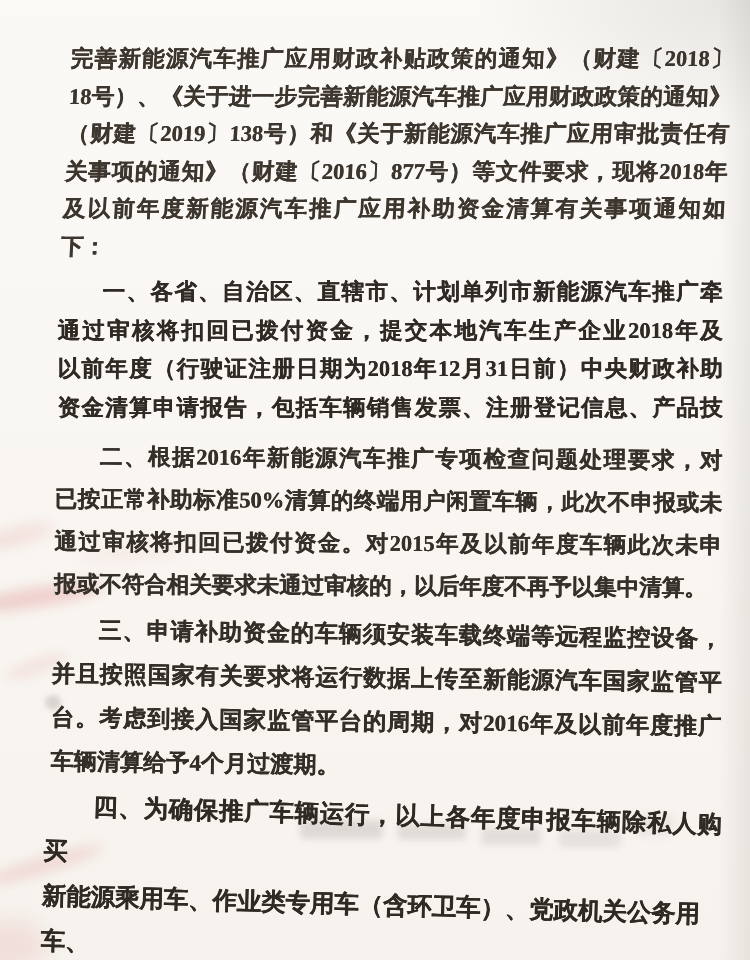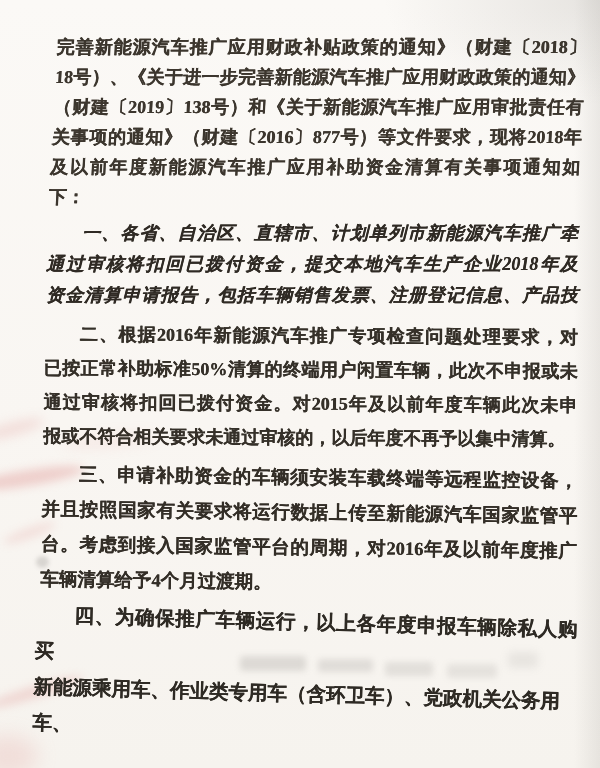--- a/index.html
+++ b/index.html
@@ -11,21 +11,21 @@
       linear-gradient(to bottom, #fbf9f6 0%, #f9f6f2 55%, #f6f3ee 100%);
     font-family:"Liberation Serif","DejaVu Serif",serif;
   }
   
   .doc{position:absolute;left:0;top:0;right:0;padding-top:32px;font-weight:700;color:var(--ink,#36312a);}
   .para{margin-right:22px;}
   .line{text-align:left;text-shadow:.3px 0 0 currentColor;}
   .line.full{text-align:justify;text-align-last:justify;text-justify:inter-character;}
   .line.first{text-indent:2em;}
   .para-1{margin-left:48px;line-height:30px;font-size:18px;color:#3c362e;transform:skewX(-3deg);transform-origin:0 100%;}
-  .para-2{margin-left:46px;margin-top:6px;line-height:31px;font-size:18px;color:#2f2a24;font-style:italic;}
+  .para-2{margin-left:46px;margin-top:6px;line-height:31px;font-size:18px;color:#2f2a24;}
   .para-3{margin-left:44px;margin-top:6px;line-height:34px;font-size:18px;color:#353029;transform:rotate(.35deg);transform-origin:0 0;}
   .para-4{margin-left:42px;margin-top:4px;line-height:35px;font-size:18.5px;color:#332e27;transform:rotate(.75deg);transform-origin:0 0;}
   .para-5{margin-left:36px;margin-top:0;line-height:36px;font-size:19.5px;color:#2e2a24;transform:rotate(1.6deg);transform-origin:0 0;}
   
   .artifact{position:absolute;pointer-events:none;border-radius:50%;}
   .s1{left:-30px;top:470px;width:115px;height:16px;background:var(--stain,#e4a9a6);transform:rotate(-9deg);filter:blur(5px);opacity:.5;}
   .s2{left:-20px;top:423px;width:65px;height:12px;background:var(--stain,#e4a9a6);transform:rotate(-15deg);filter:blur(6px);opacity:.35;}
   .s3{left:2px;top:528px;width:55px;height:10px;background:var(--stain,#e4a9a6);transform:rotate(-20deg);filter:blur(5px);opacity:.3;}
   .s4{left:62px;top:436px;width:95px;height:10px;background:var(--stain,#e4a9a6);transform:rotate(-5deg);filter:blur(7px);opacity:.22;}
   .s5{left:-15px;top:686px;width:100px;height:12px;background:var(--stain,#e4a9a6);transform:rotate(-17deg);filter:blur(5px);opacity:.4;}
@@ -61,20 +61,21 @@
         <div class="line full">完善新能源汽车推广应用财政补贴政策的通知》（财建〔2018〕</div>
         <div class="line full">18号）、《关于进一步完善新能源汽车推广应用财政政策的通知》</div>
         <div class="line full">（财建〔2019〕138号）和《关于新能源汽车推广应用审批责任有</div>
         <div class="line full">关事项的通知》（财建〔2016〕877号）等文件要求，现将2018年</div>
         <div class="line full">及以前年度新能源汽车推广应用补助资金清算有关事项通知如</div>
         <div class="line">下：</div>
       </div>
       <div class="para para-2">
         <div class="line first full">一、各省、自治区、直辖市、计划单列市新能源汽车推广牵</div>
         <div class="line full">通过审核将扣回已拨付资金，提交本地汽车生产企业2018年及</div>
+        <div class="line full">以前年度（行驶证注册日期为2018年12月31日前）中央财政补助</div>
         <div class="line full">资金清算申请报告，包括车辆销售发票、注册登记信息、产品技</div>
       </div>
       <div class="para para-3">
         <div class="line first full">二、根据2016年新能源汽车推广专项检查问题处理要求，对</div>
         <div class="line full">已按正常补助标准50%清算的终端用户闲置车辆，此次不申报或未</div>
         <div class="line full">通过审核将扣回已拨付资金。对2015年及以前年度车辆此次未申</div>
         <div class="line">报或不符合相关要求未通过审核的，以后年度不再予以集中清算。</div>
       </div>
       <div class="para para-4">
         <div class="line first full">三、申请补助资金的车辆须安装车载终端等远程监控设备，</div>

